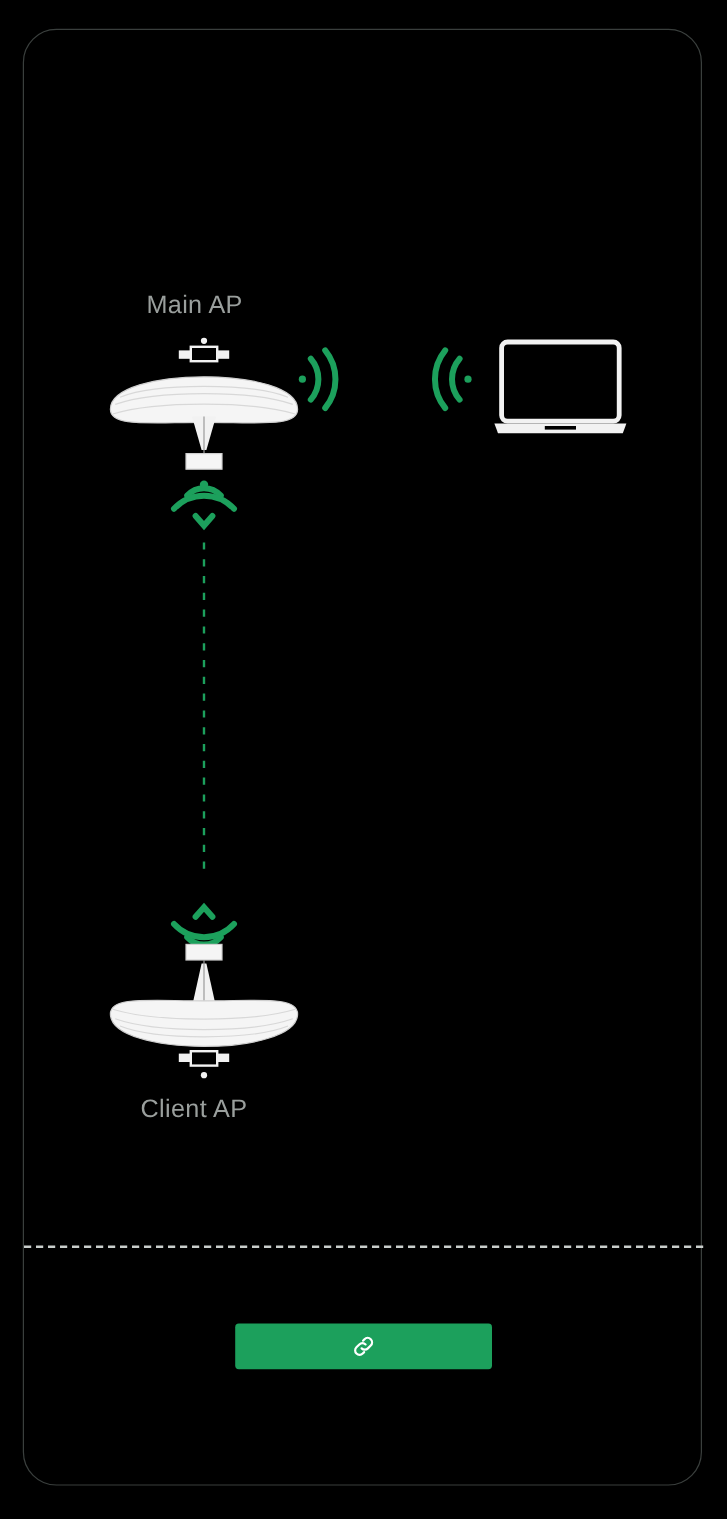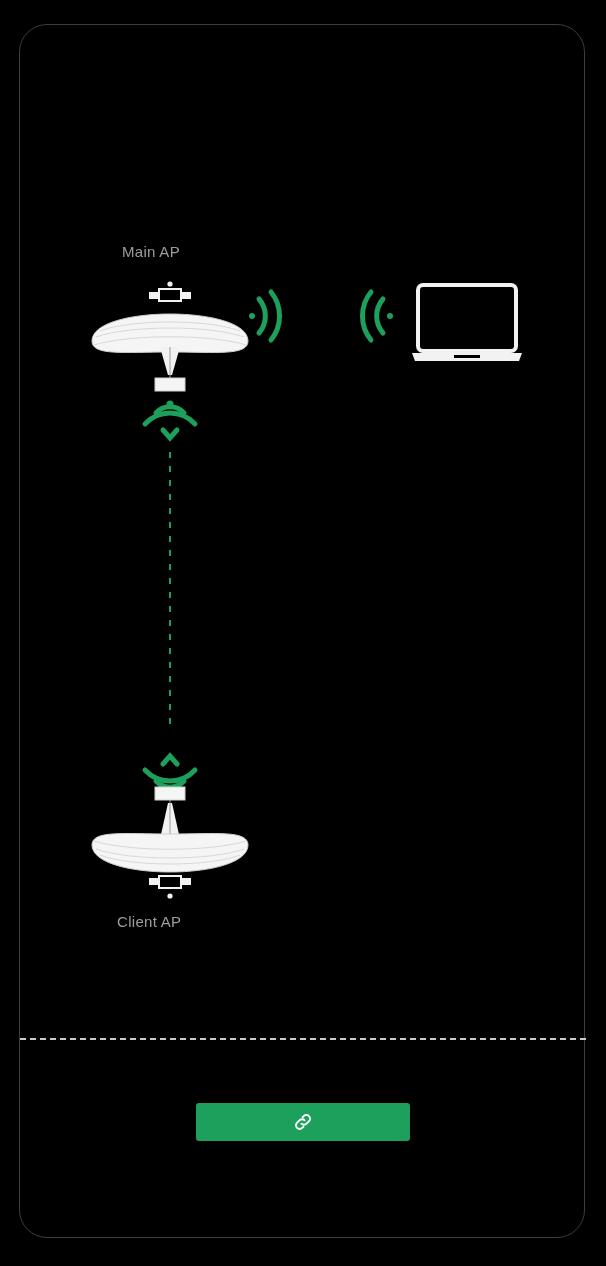--- a/index.html
+++ b/index.html
@@ -40,21 +40,21 @@
     left: 0;
     top: 0;
     width: 606px;
     height: 1266px;
     pointer-events: none;
   }
 
   .label {
     position: absolute;
     color: #9a9f9d;
-    font-size: 15px;
+    font-size: 21px;
     letter-spacing: 0.3px;
     white-space: nowrap;
   }
 
   #label-main-ap { left: 122px; top: 243px; }
   #label-client-ap { left: 117px; top: 913px; }
   #label-management-client { left: 351px; top: 383px; }
 
   
   #divider {

